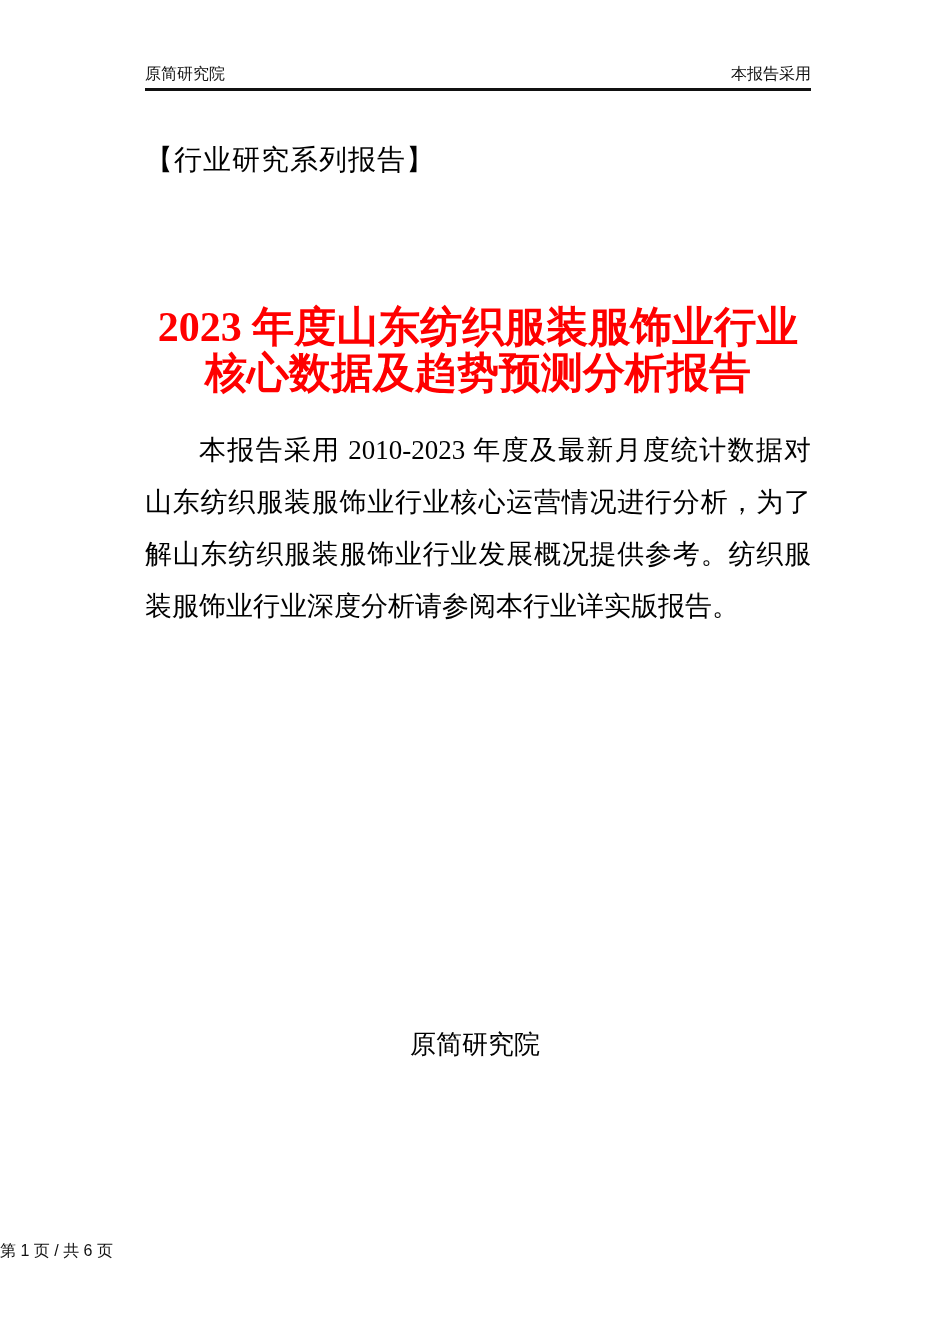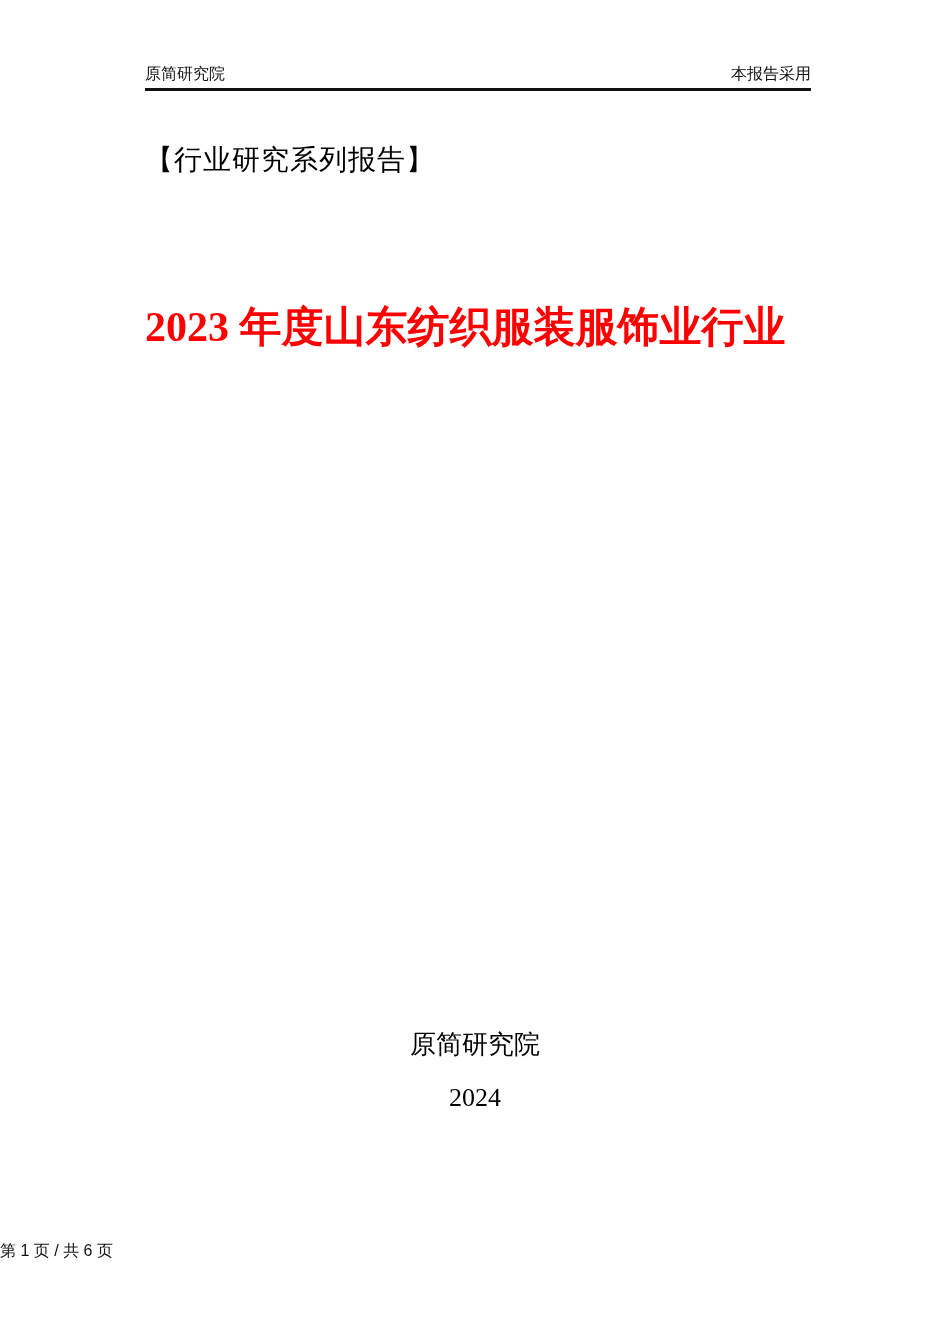--- a/index.html
+++ b/index.html
@@ -37,21 +37,21 @@
     line-height: 34px;
     color: #000000;
     letter-spacing: 1px;
     margin-top: 7px;
   }
   .title {
     position: absolute;
     left: 145px;
     top: 304px;
     width: 666px;
-    text-align: left;
+    text-align: center;
     font-size: 42px;
     line-height: 46px;
     font-weight: bold;
     color: #ff0000;
   }
   .abstract {
     position: absolute;
     left: 145px;
     top: 424px;
     width: 666px;
@@ -101,24 +101,25 @@
 
   <div class="header">
     <span>原简研究院</span>
     <span>本报告采用</span>
   </div>
 
   <div class="series-label">【行业研究系列报告】</div>
 
   <div class="title" style="color: rgb(255, 0, 0);">
     <div>2023 年度山东纺织服装服饰业行业</div>
+    <div>核心数据及趋势预测分析报告</div>
   </div>
 
+  <p class="abstract">本报告采用 2010-2023 年度及最新月度统计数据对山东纺织服装服饰业行业核心运营情况进行分析，为了解山东纺织服装服饰业行业发展概况提供参考。纺织服装服饰业行业深度分析请参阅本行业详实版报告。</p>
 
   <div class="publisher">原简研究院</div>
 
-  <div class="year">2024</div>
 
   <div class="footer">
     <span>第 1 页 / 共 6 页</span>
   </div>
 
 </div>
 
 </body></html>

